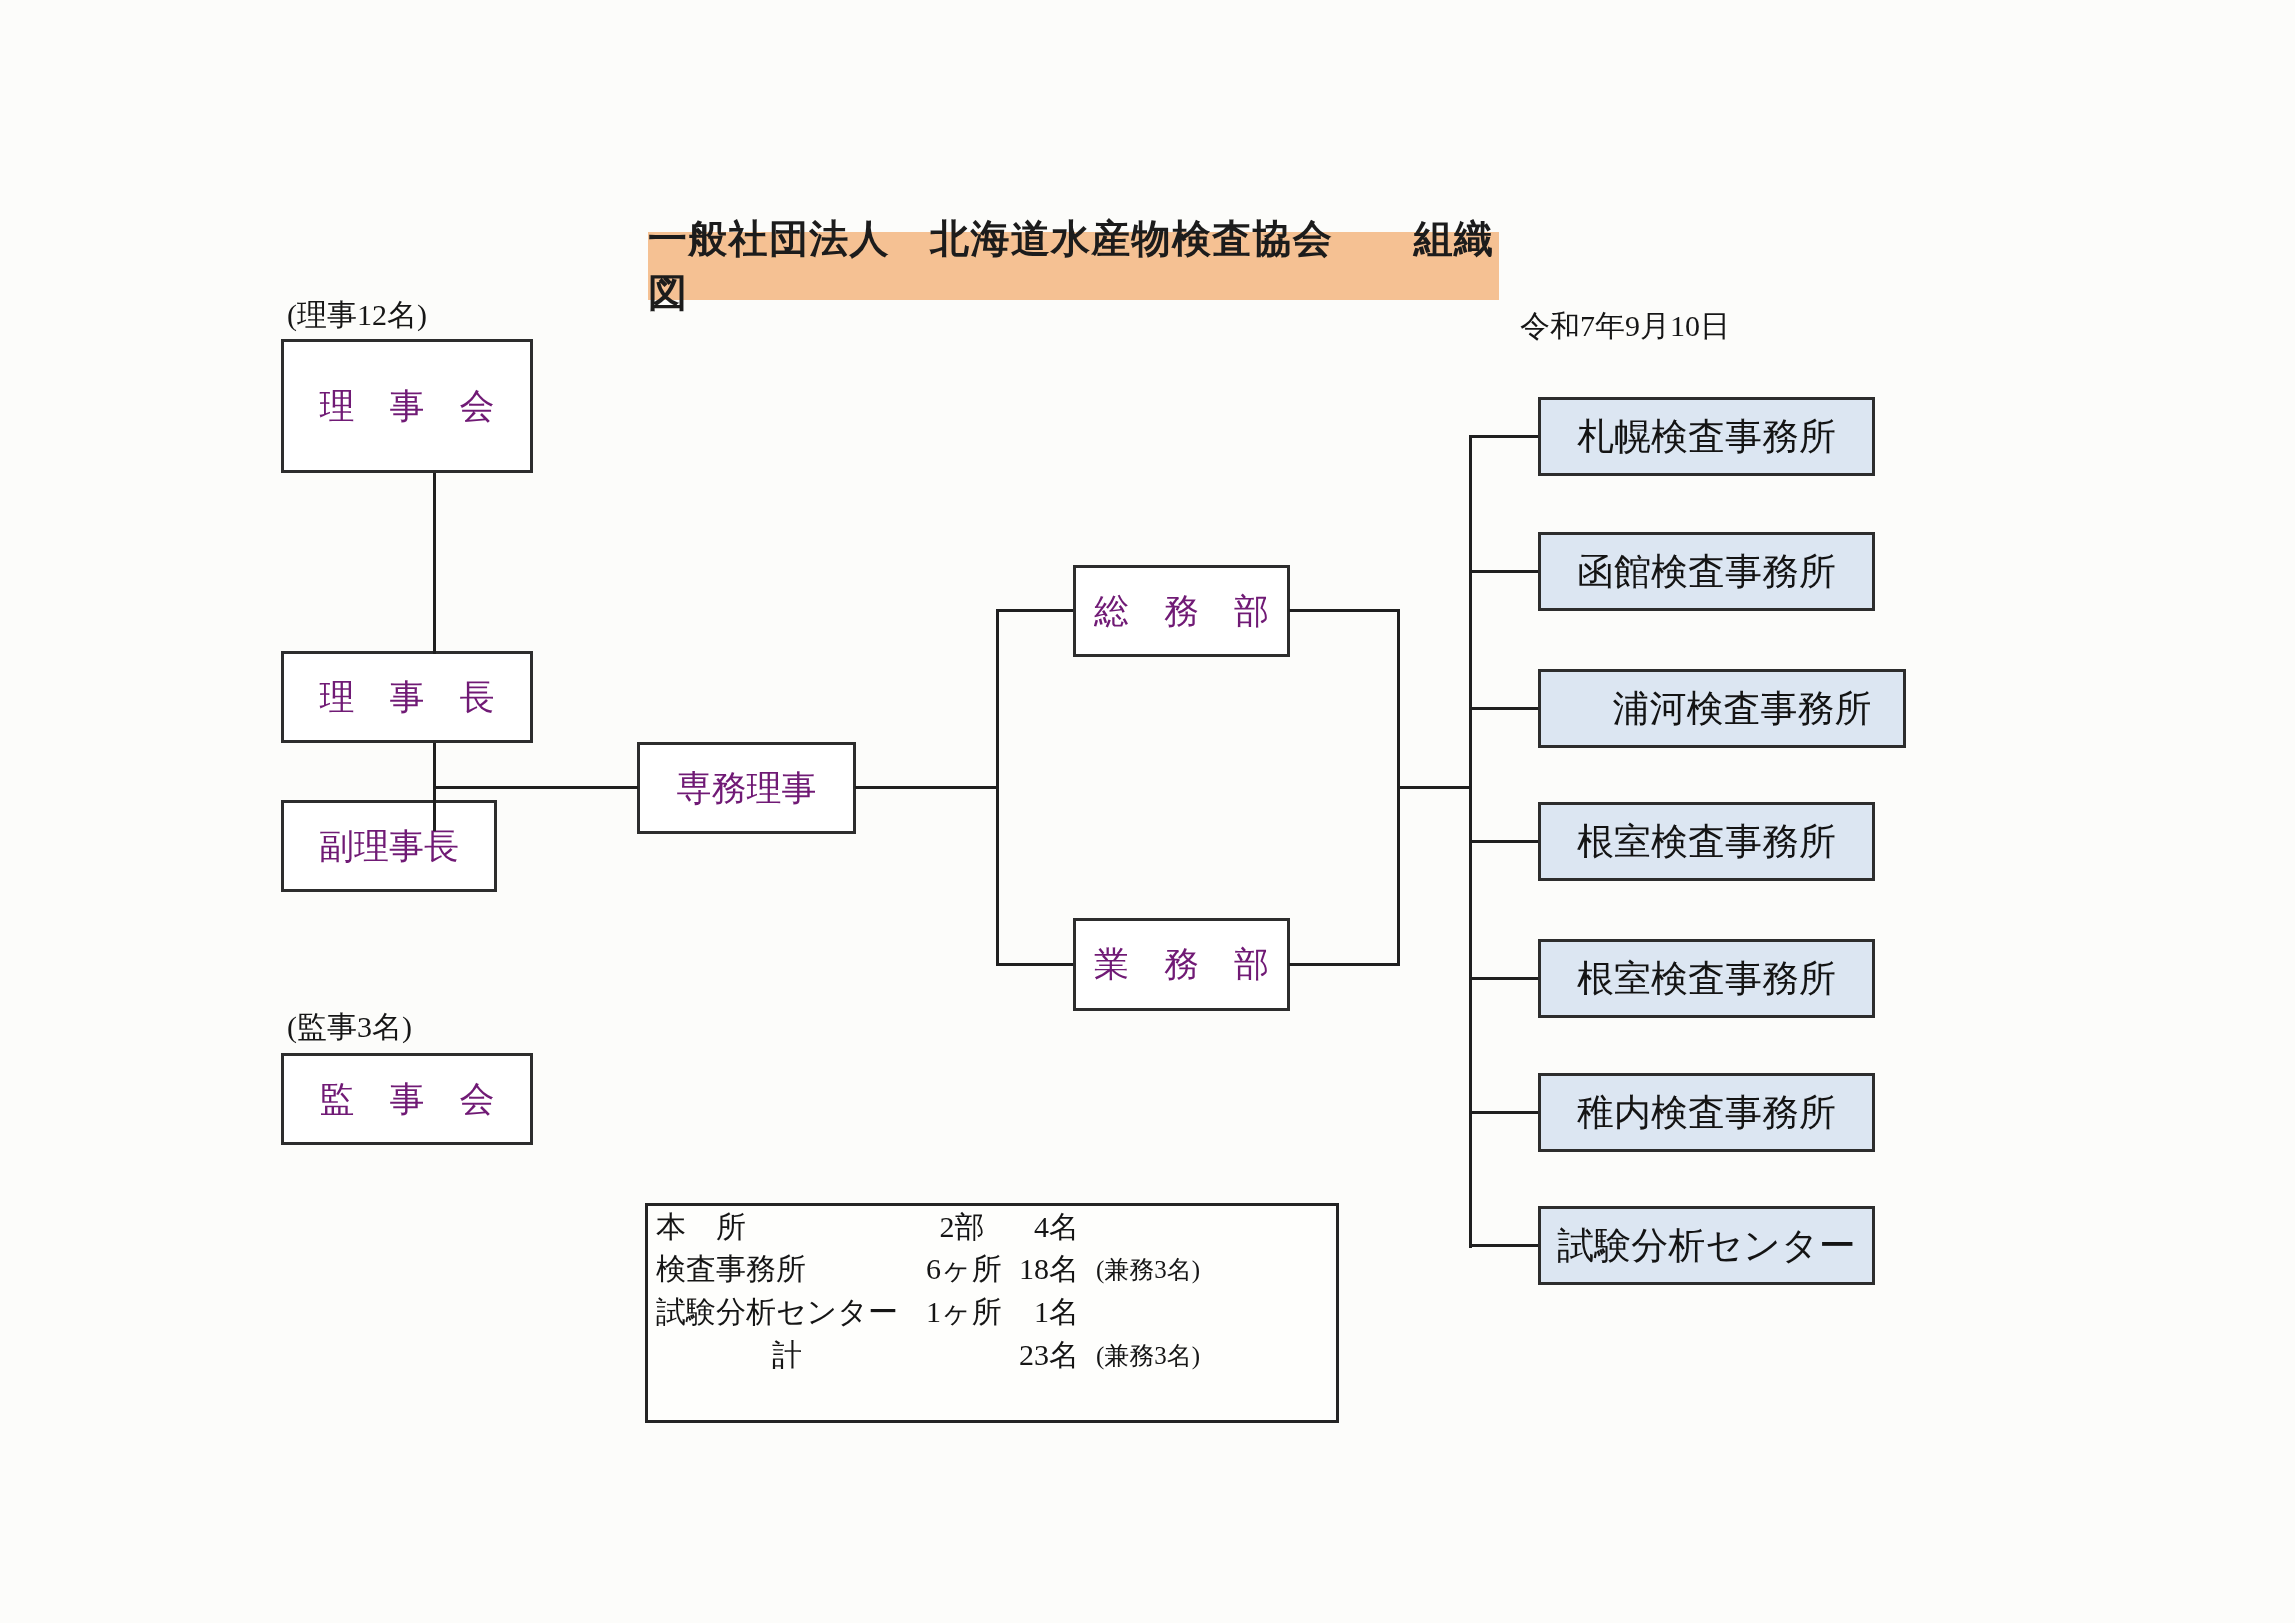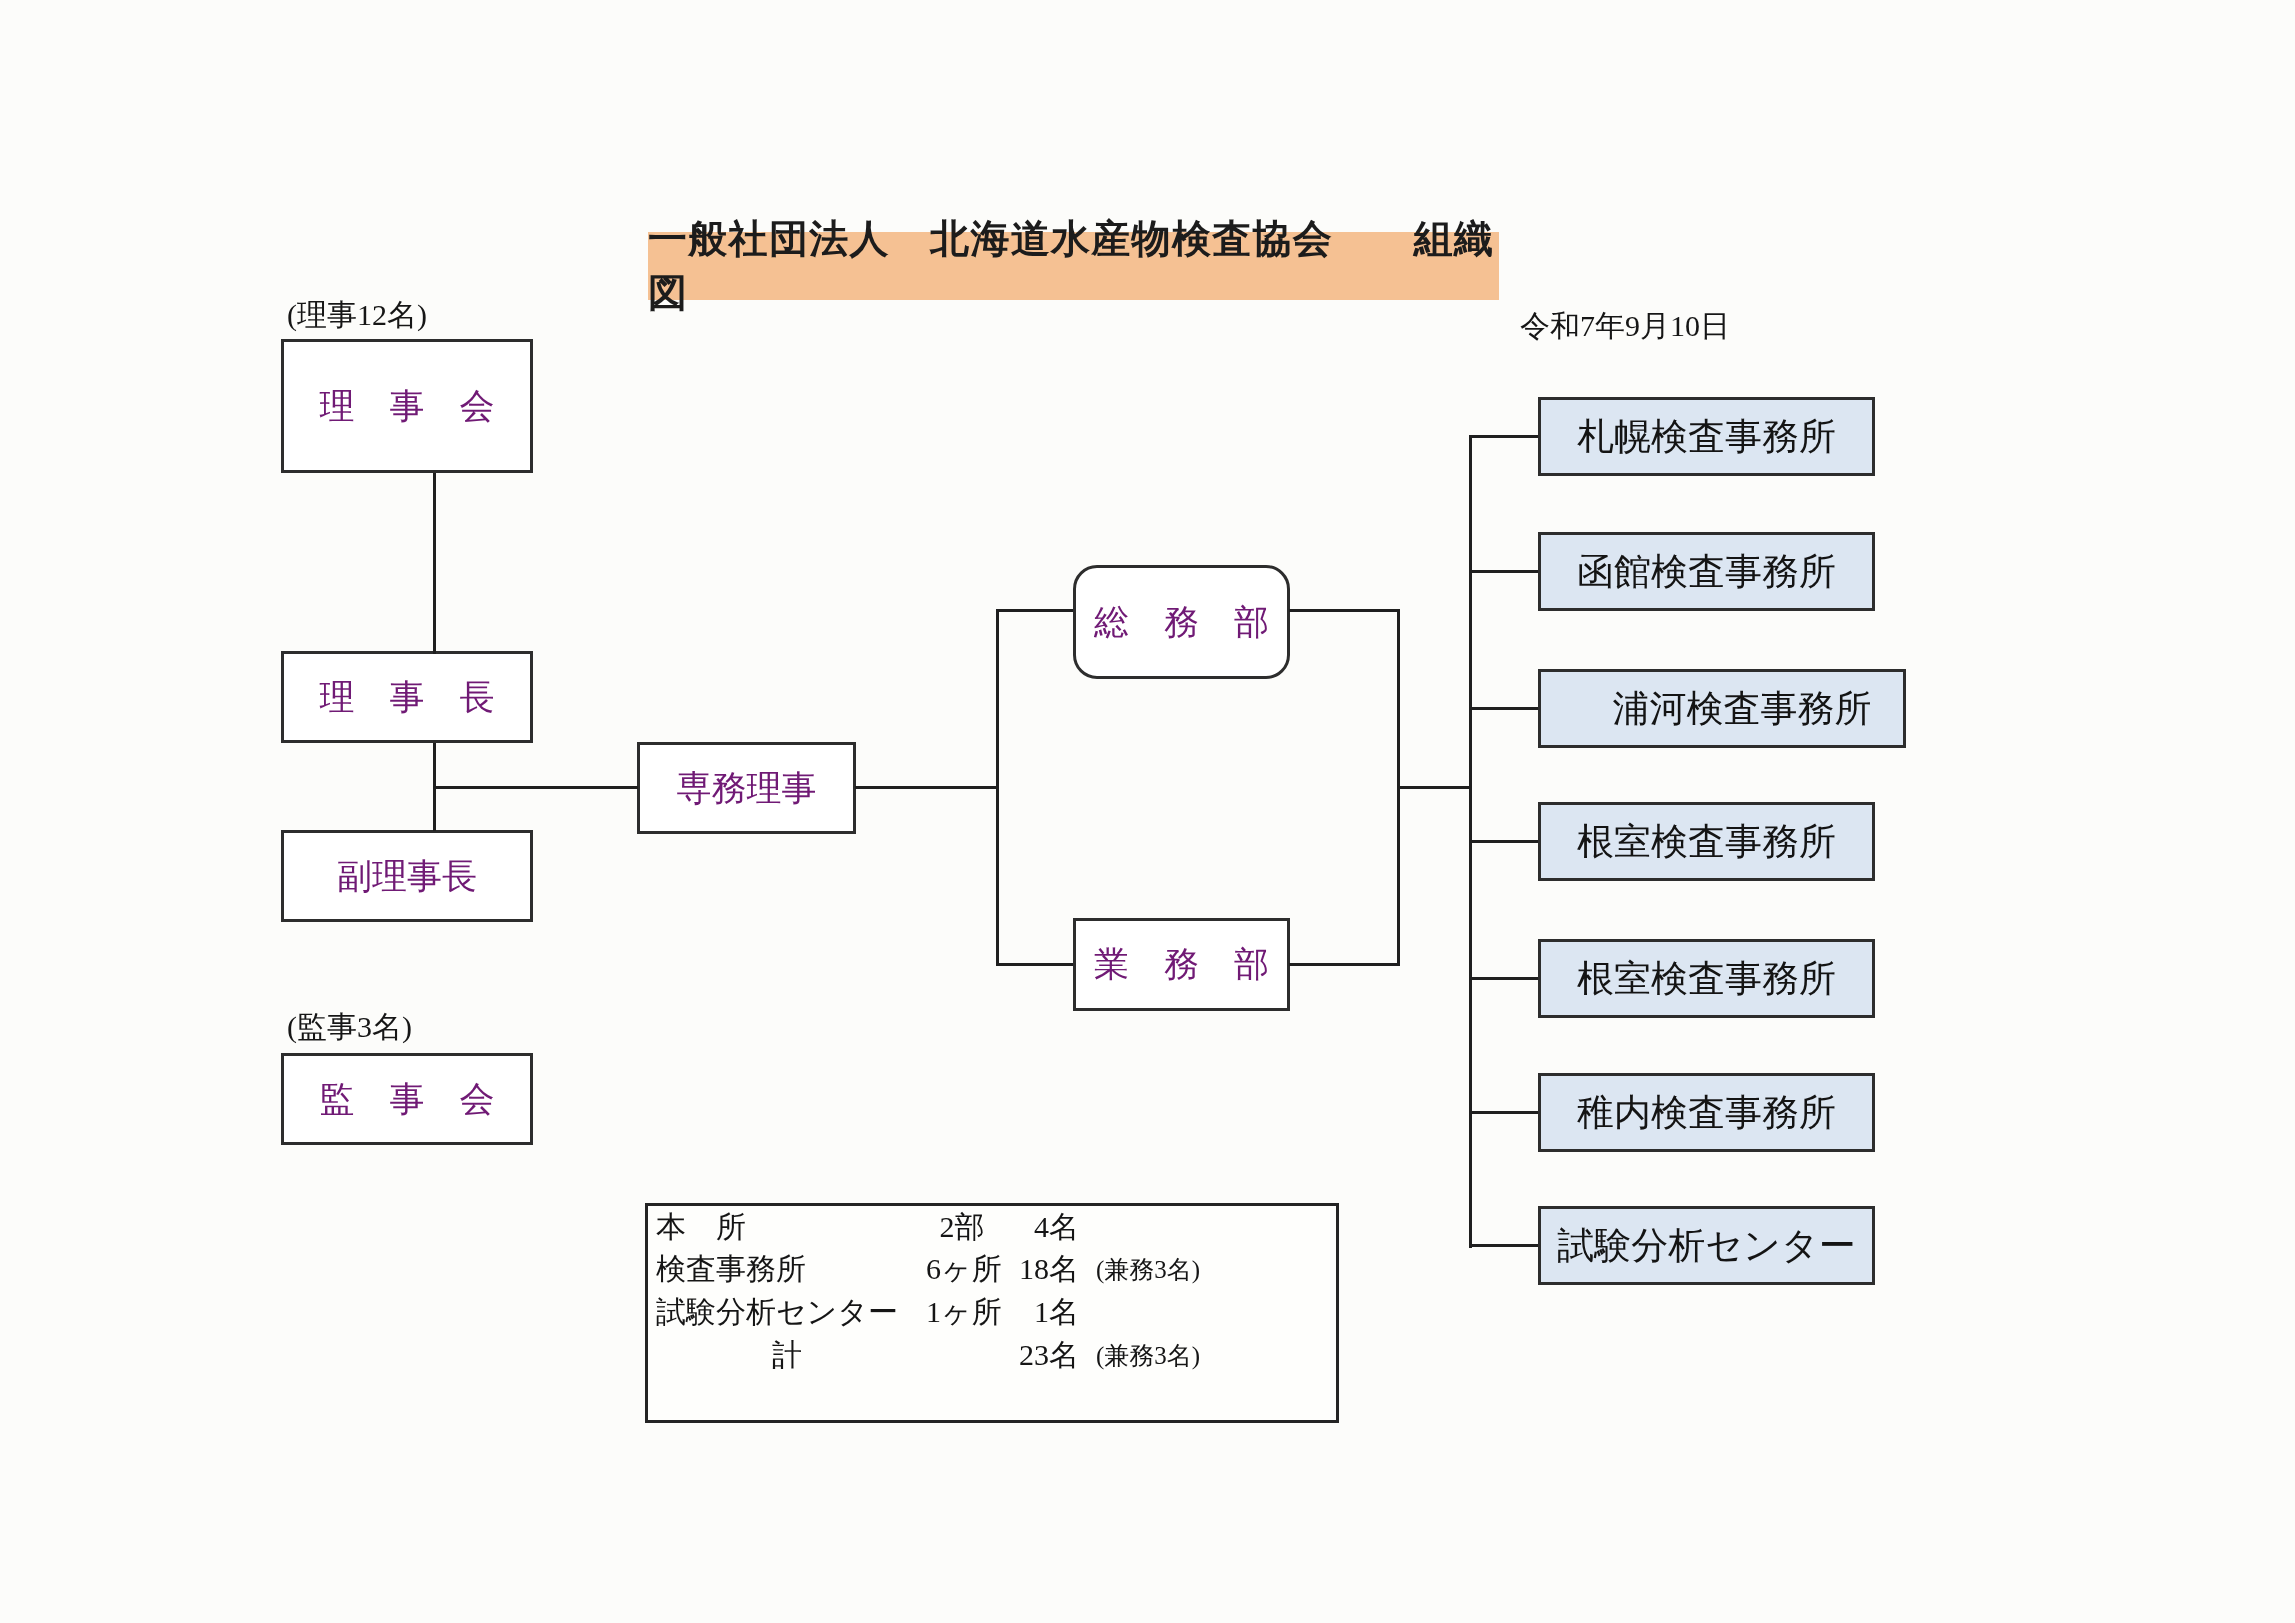--- a/index.html
+++ b/index.html
@@ -68,35 +68,35 @@
 <div class="abs side-label" style="left:287px;top:295px;">(理事12名)</div>
 
 <div class="abs org-box" style="left:281px;top:339px;width:252px;height:134px;">
   <span>理　事　会</span>
 </div>
 
 <div class="abs org-box" style="left:281px;top:651px;width:252px;height:92px;">
   <span>理　事　長</span>
 </div>
 
-<div class="abs org-box" style="left:281px;top:830px;width:252px;height:92px;">
+<div class="abs org-box" style="left:281px;top:800px;width:216px;height:92px;">
   <span>副理事長</span>
 </div>
 
 <div class="abs side-label" style="left:287px;top:1007px;">(監事3名)</div>
 
 <div class="abs org-box" style="left:281px;top:1053px;width:252px;height:92px;">
   <span>監　事　会</span>
 </div>
 
 <div class="abs org-box" style="left:637px;top:742px;width:219px;height:92px;">
   <span>専務理事</span>
 </div>
 
-<div class="abs org-box" style="left:1073px;top:565px;width:217px;height:114px;border-radius:24px;">
+<div class="abs org-box" style="left:1073px;top:565px;width:217px;height:92px;">
   <span>総　務　部</span>
 </div>
 
 <div class="abs org-box" style="left:1073px;top:918px;width:217px;height:93px;">
   <span>業　務　部</span>
 </div>
 
 <div class="abs office-box" style="left:1538px;top:397px;width:337px;height:79px;">
   <span>札幌検査事務所</span>
 </div>

